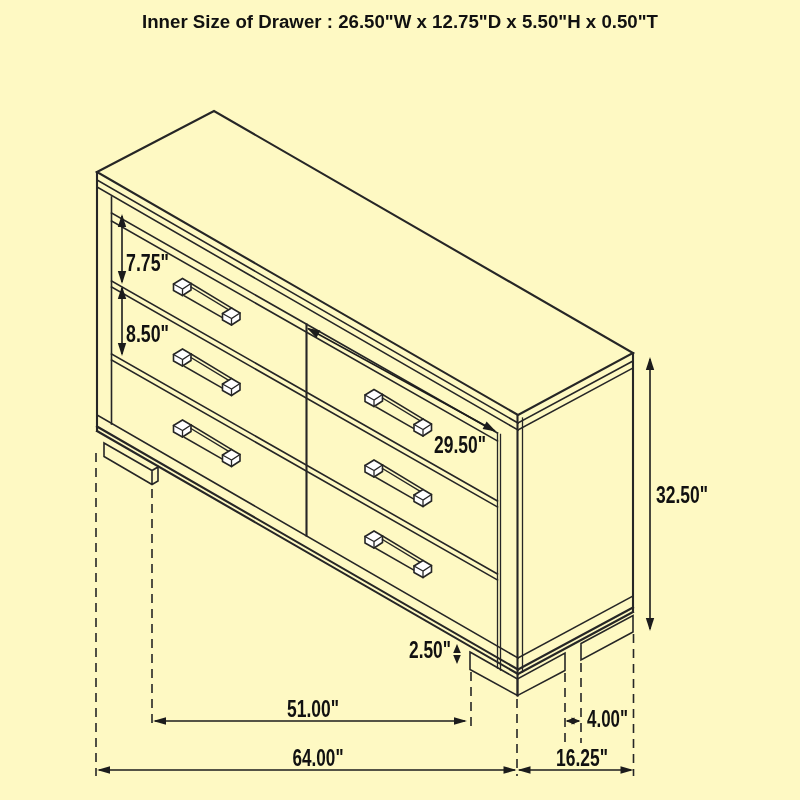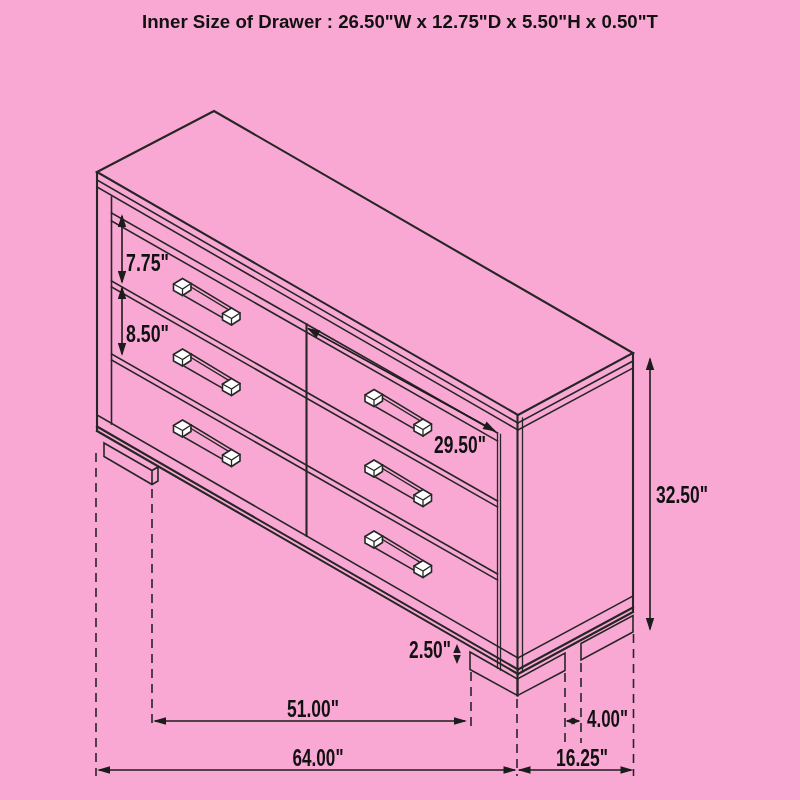--- a/index.html
+++ b/index.html
@@ -1,16 +1,16 @@
 <!DOCTYPE html>
 <html><head>
 <meta charset="utf-8">
 <style>
   html,body{margin:0;padding:0;background:#fff;}
-  #canvas{position:relative;width:800px;height:800px;background:#f9a8d4;overflow:hidden;
+  #canvas{position:relative;width:800px;height:800px;background:#fef9c3;overflow:hidden;
           font-family:"Liberation Sans",sans-serif;}
   svg{position:absolute;left:0;top:0;}
   .ln{stroke:#262626;fill:none;stroke-width:1.6;stroke-linecap:square;}
   .ln2{stroke:#262626;fill:none;stroke-width:2.1;stroke-linecap:square;}
   .thin{stroke:#262626;fill:none;stroke-width:1.3;stroke-linecap:square;}
   .dash{stroke:#262626;fill:none;stroke-width:1.6;stroke-dasharray:9 6;}
   .dim{stroke:#1c1c1c;fill:none;stroke-width:1.6;}
   .tri{fill:#1c1c1c;stroke:none;}
   .dtxt{font-weight:bold;font-size:24px;fill:#111;}
   .ttl{font-weight:bold;font-size:18px;fill:#111;}

